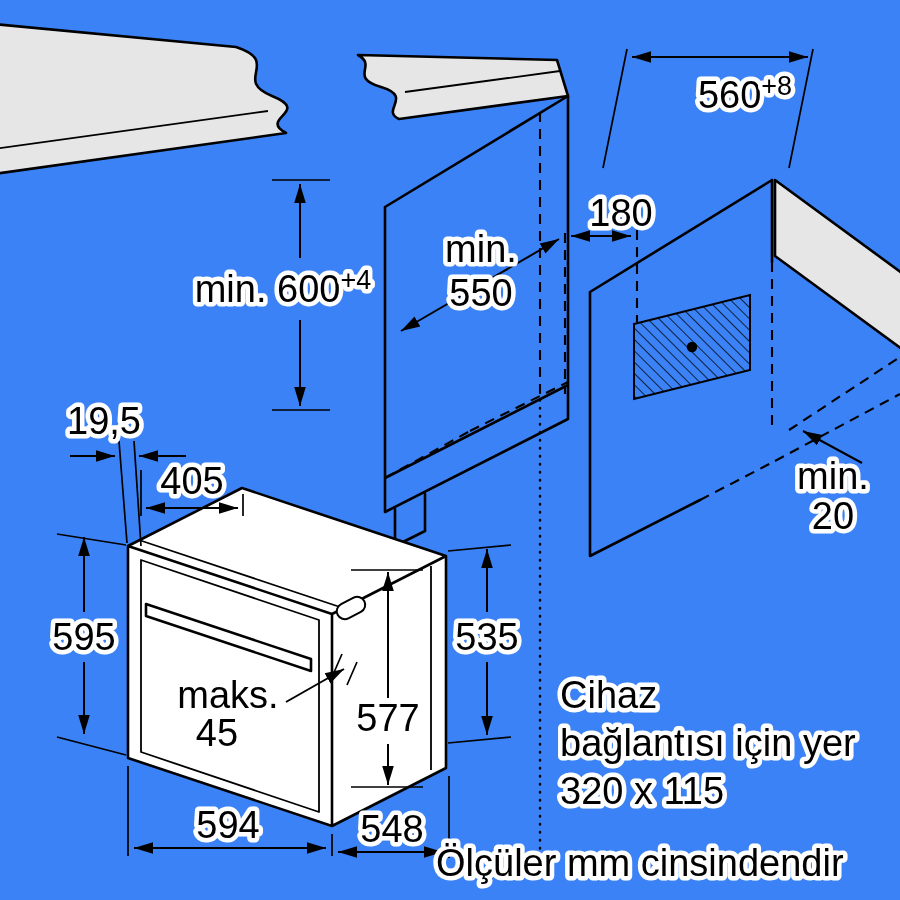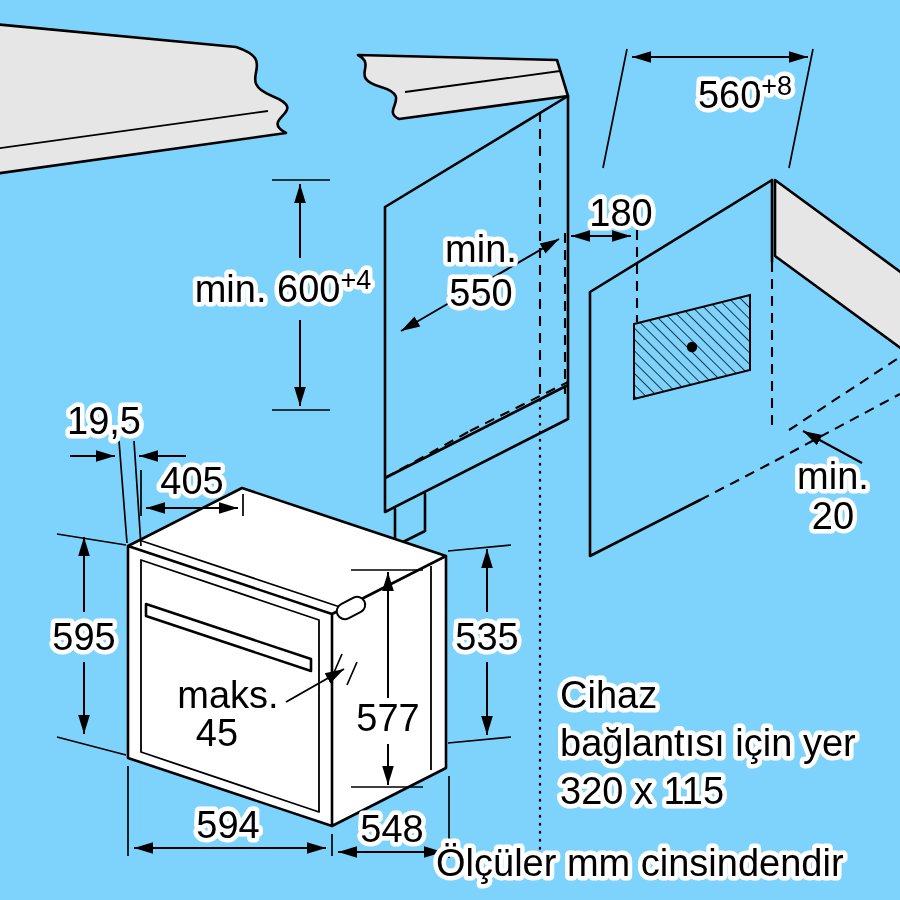--- a/index.html
+++ b/index.html
@@ -1,16 +1,16 @@
 <!DOCTYPE html>
 <html><head>
 <meta charset="utf-8">
 <style>
   html,body{margin:0;padding:0;background:#fff;}
-  #stage{width:900px;height:900px;background:#7dd3fc;position:relative;overflow:hidden;}
+  #stage{width:900px;height:900px;background:#3b82f6;position:relative;overflow:hidden;}
   svg{display:block;}
   .shape{stroke:#000;stroke-width:2.6;stroke-linejoin:round;}
   .ln{stroke:#000;stroke-width:2.6;fill:none;stroke-linejoin:round;stroke-linecap:round;}
   .det{stroke:#000;stroke-width:1.8;fill:none;stroke-linejoin:round;}
   .thin{stroke:#000;stroke-width:1.7;fill:none;}
   .dash{stroke:#000;stroke-width:2.1;fill:none;stroke-dasharray:10 7;}
   .dotln{stroke:#000;stroke-width:2.4;fill:none;stroke-dasharray:0.5 7.5;stroke-linecap:round;}
   .dim{stroke:#000;stroke-width:2;fill:none;}
   .lbl{font-family:"Liberation Sans","DejaVu Sans",sans-serif;font-size:38px;fill:#000;
        paint-order:stroke;stroke:#ffffff;stroke-width:9px;stroke-linejoin:round;}

